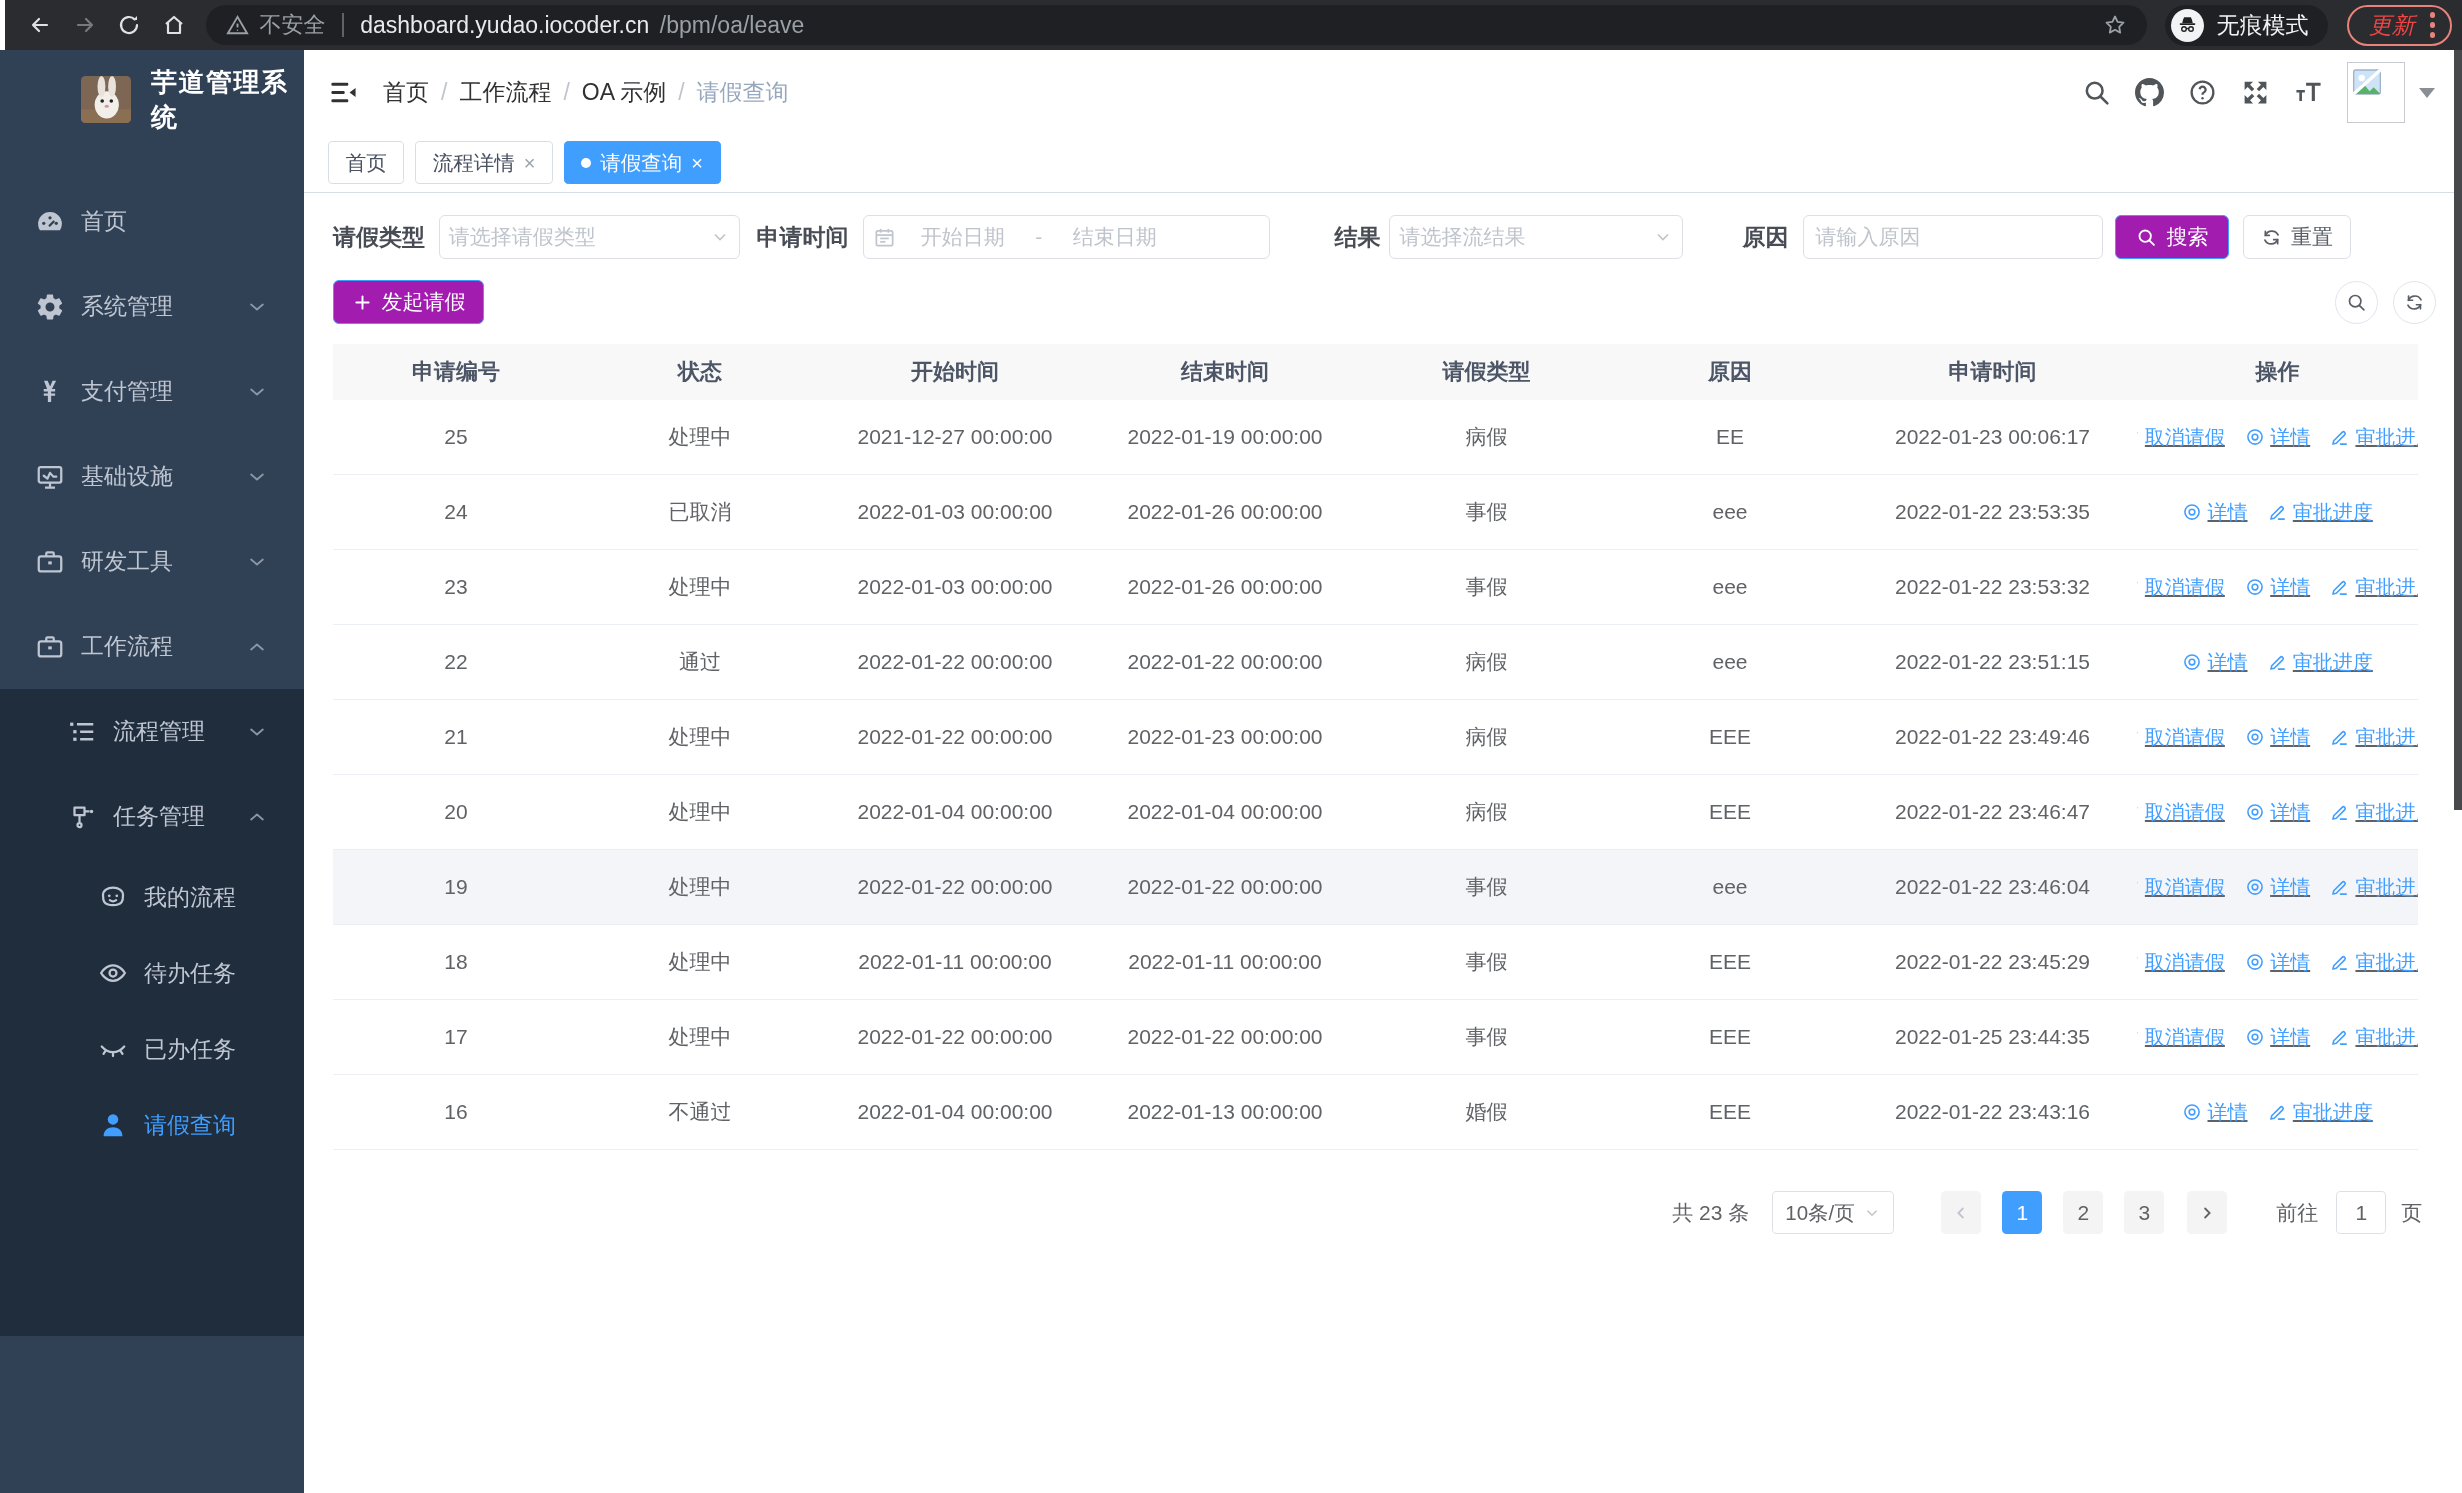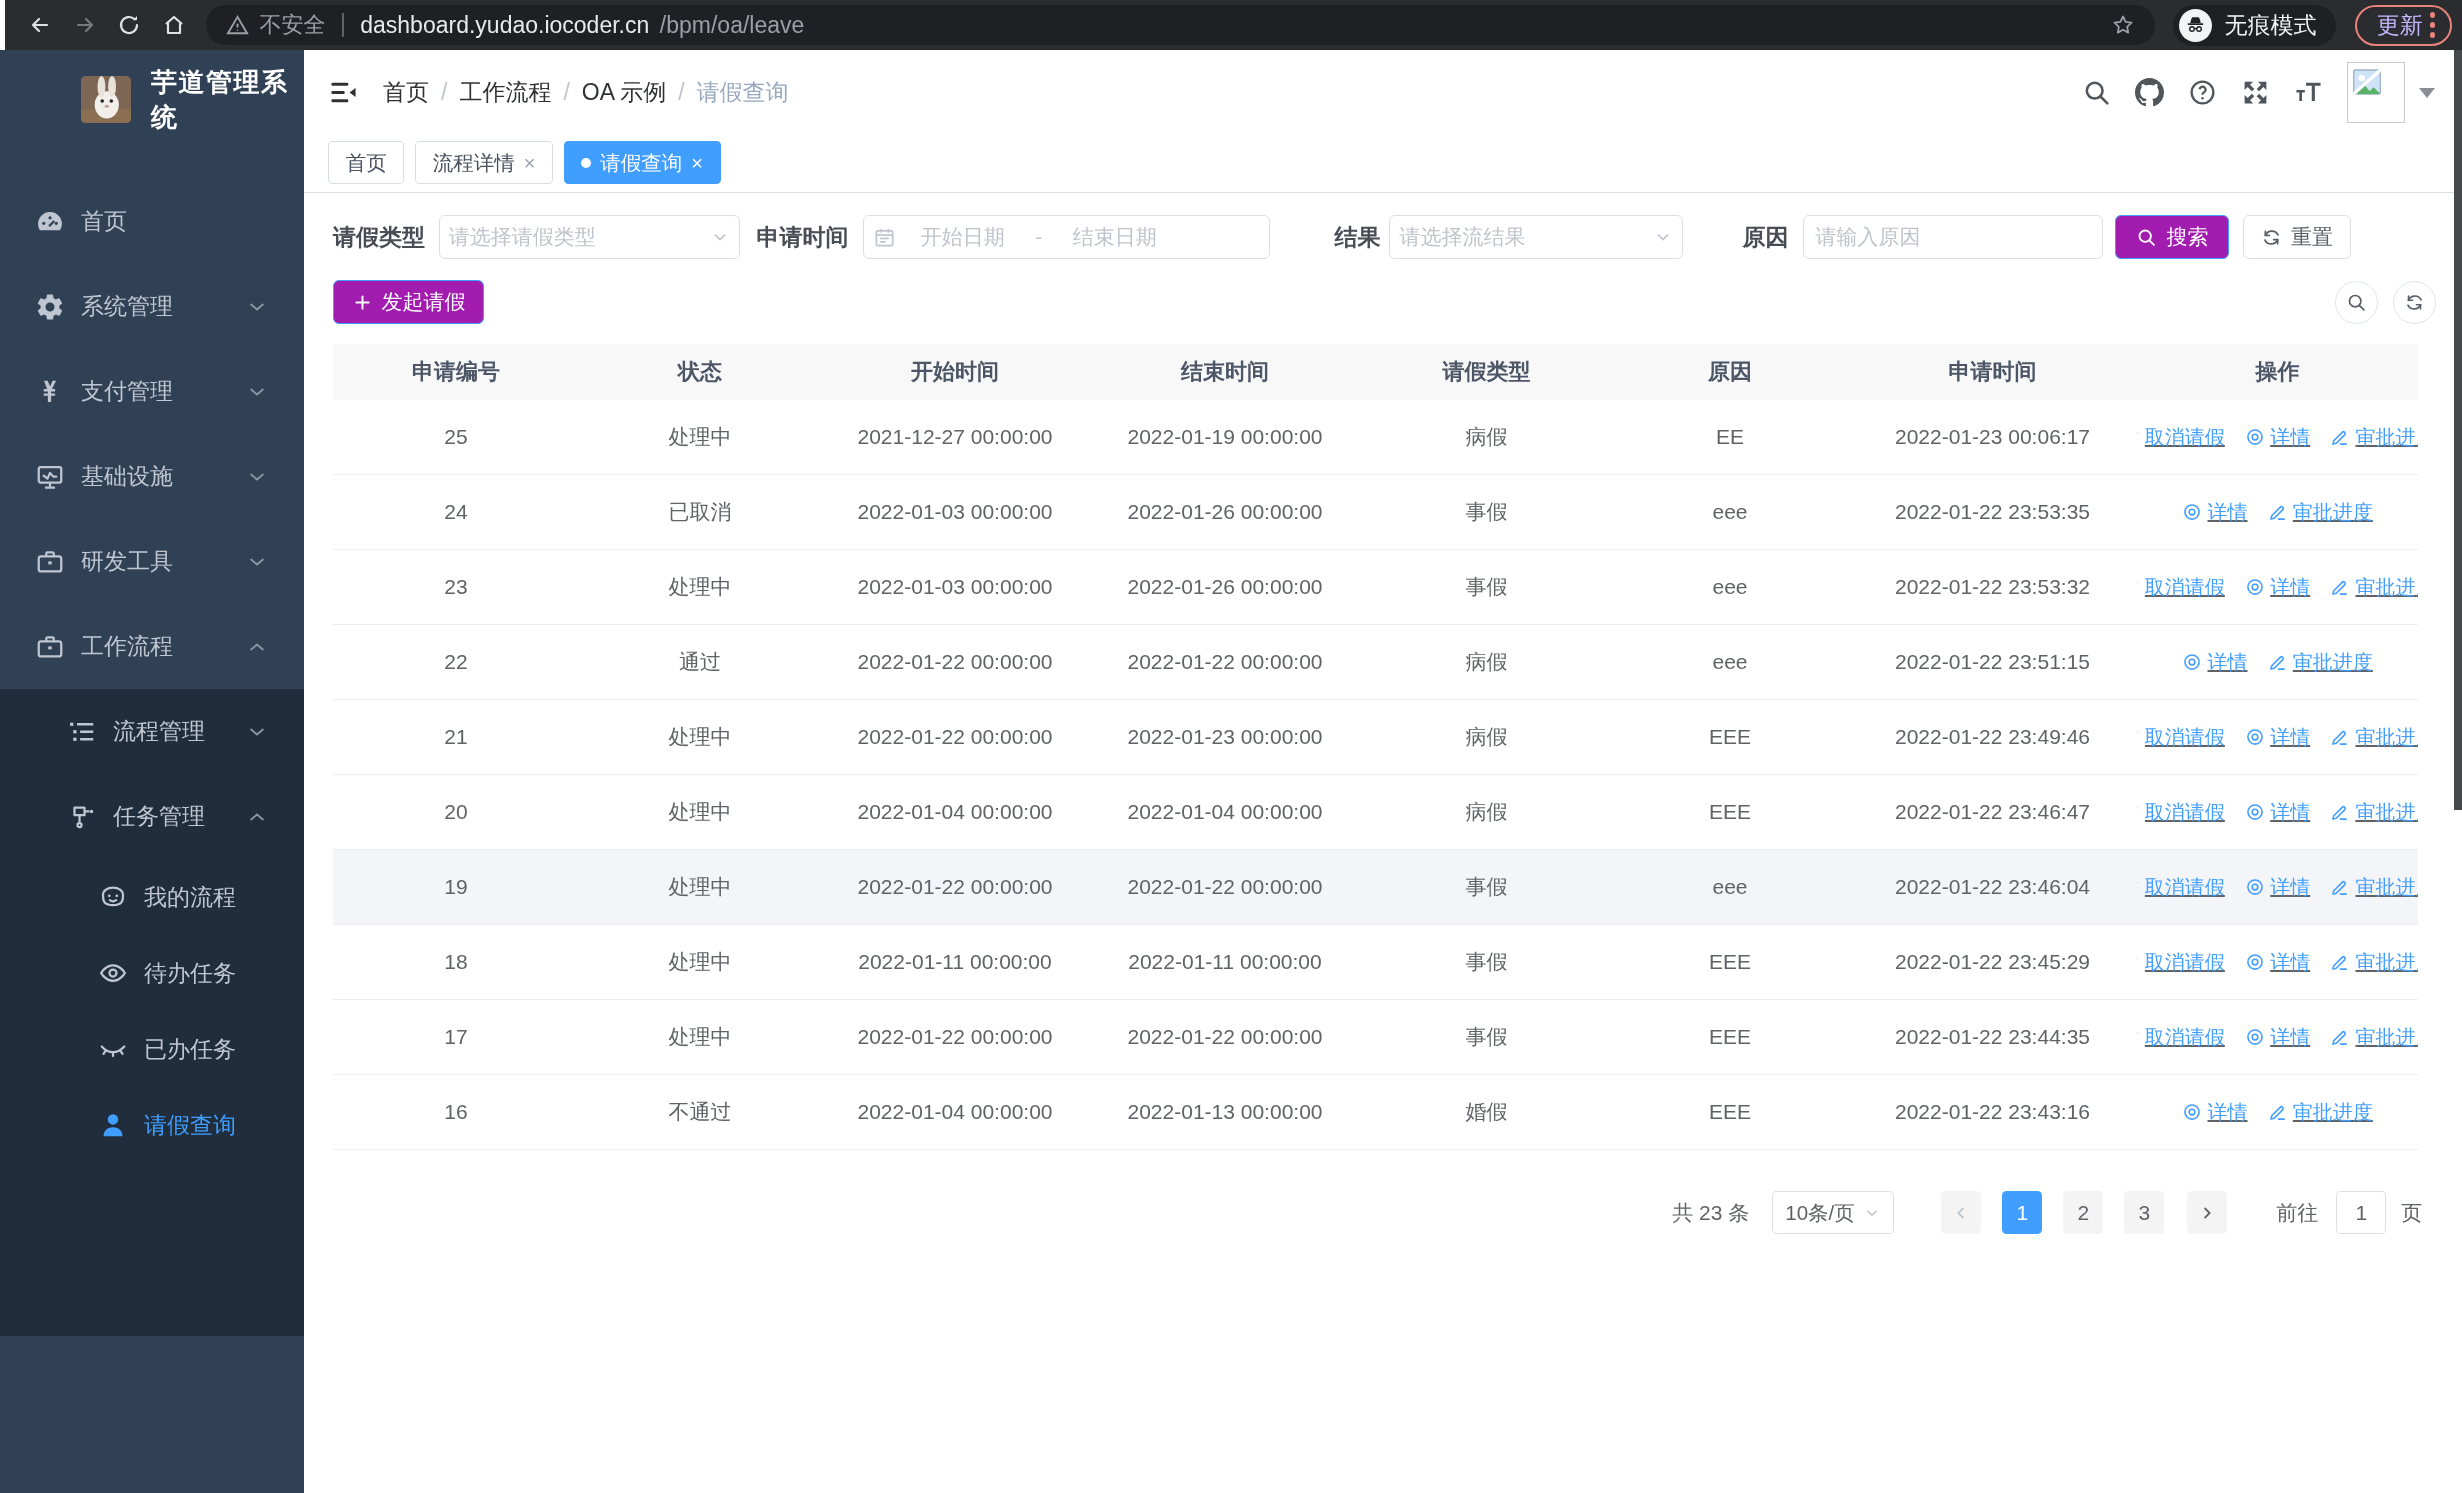--- a/index.html
+++ b/index.html
@@ -23,21 +23,21 @@
   .url-path{color:#9aa0a6;}
   .url-spacer{flex:1;}
   .star-ic{color:#9aa0a6;display:flex;}
   .star-ic svg{width:24px;height:24px;}
   .incog-pill{height:41px;background:#1e2023;border-radius:20.5px;display:flex;align-items:center;
               gap:12px;padding:0 20px 0 6px;margin-left:13.7px;flex:0 0 auto;}
   .incog-circle{width:33px;height:33px;border-radius:50%;background:#f1f3f4;display:flex;align-items:center;justify-content:center;}
   .incog-circle svg{width:21px;height:21px;}
   .incog-label{color:#f1f3f4;font-size:23px;}
   .update-pill{height:41px;border:2.3px solid #e8837b;border-radius:20.5px;display:flex;align-items:center;
-               gap:7px;padding:0 15px 0 20px;margin-left:13.7px;flex:0 0 auto;color:#c4b5fd;}
+               gap:15px;padding:0 15px 0 20px;margin-left:13.7px;flex:0 0 auto;color:#ef4444;font-style:italic;}
   .update-label{font-size:23px;}
   .dots3{display:flex;flex-direction:column;gap:4.6px;}
   .dots3 i{width:5.3px;height:5.3px;border-radius:50%;background:#e8837b;}
 
   
   .app{position:absolute;top:50px;left:0;width:2462px;height:1443px;display:flex;}
 
   
   .sidebar{width:304px;flex:0 0 304px;background:#304156;display:flex;flex-direction:column;overflow:hidden;}
   .logo-row{height:99px;display:flex;align-items:center;padding-left:49px;gap:20px;flex:0 0 auto;margin-left:32px;}
@@ -867,21 +867,21 @@
                   </span>
                 </span>
               </div>
               <div class="t-row">
                 <span class="cell c0">17</span>
                 <span class="cell c1">处理中</span>
                 <span class="cell c2">2022-01-22 00:00:00</span>
                 <span class="cell c3">2022-01-22 00:00:00</span>
                 <span class="cell c4">事假</span>
                 <span class="cell c5">EEE</span>
-                <span class="cell c6">2022-01-22 23:44:35</span>
+                <span class="cell c6">2022-01-25 23:44:35</span>
                 <span class="cell c7 actions">
                   <span class="alink">
                     <span style="display: flex;">
                       <svg viewBox="0 0 24 24" fill="none" stroke="currentColor" stroke-width="1.9" stroke-linecap="round" style="width: 20px; height: 20px;">
                         <path d="M4 7h16M9.5 4.5h5M6 7l.8 13h10.4L18 7"></path>
                         <path d="M10 11v5.5M14 11v5.5"></path>
                       </svg>
                     </span>
                     <span>取消请假</span>
                   </span>

